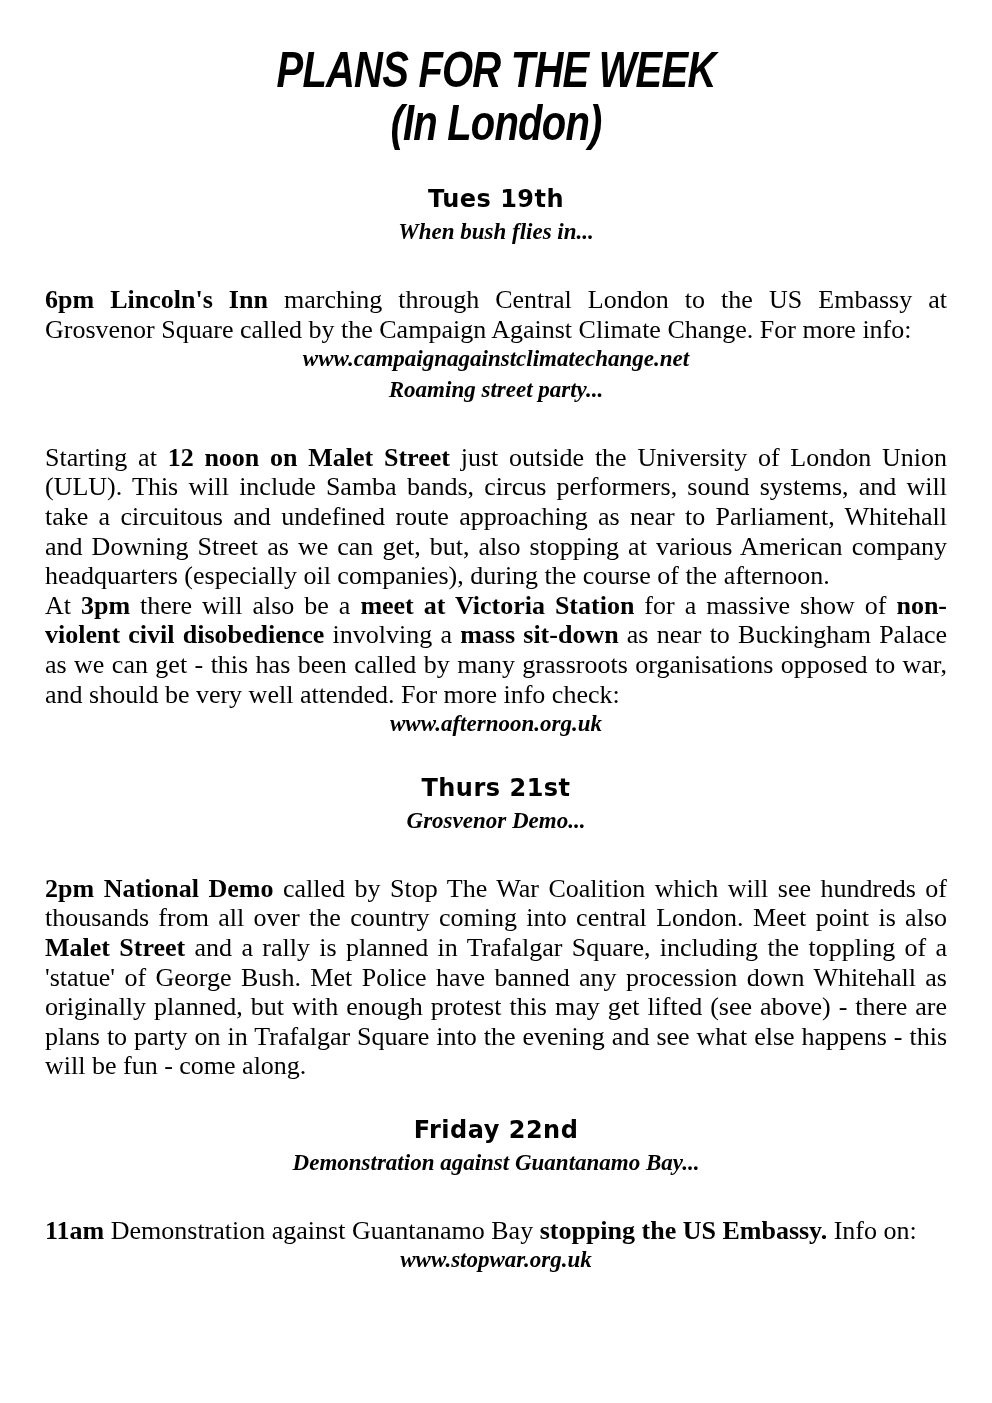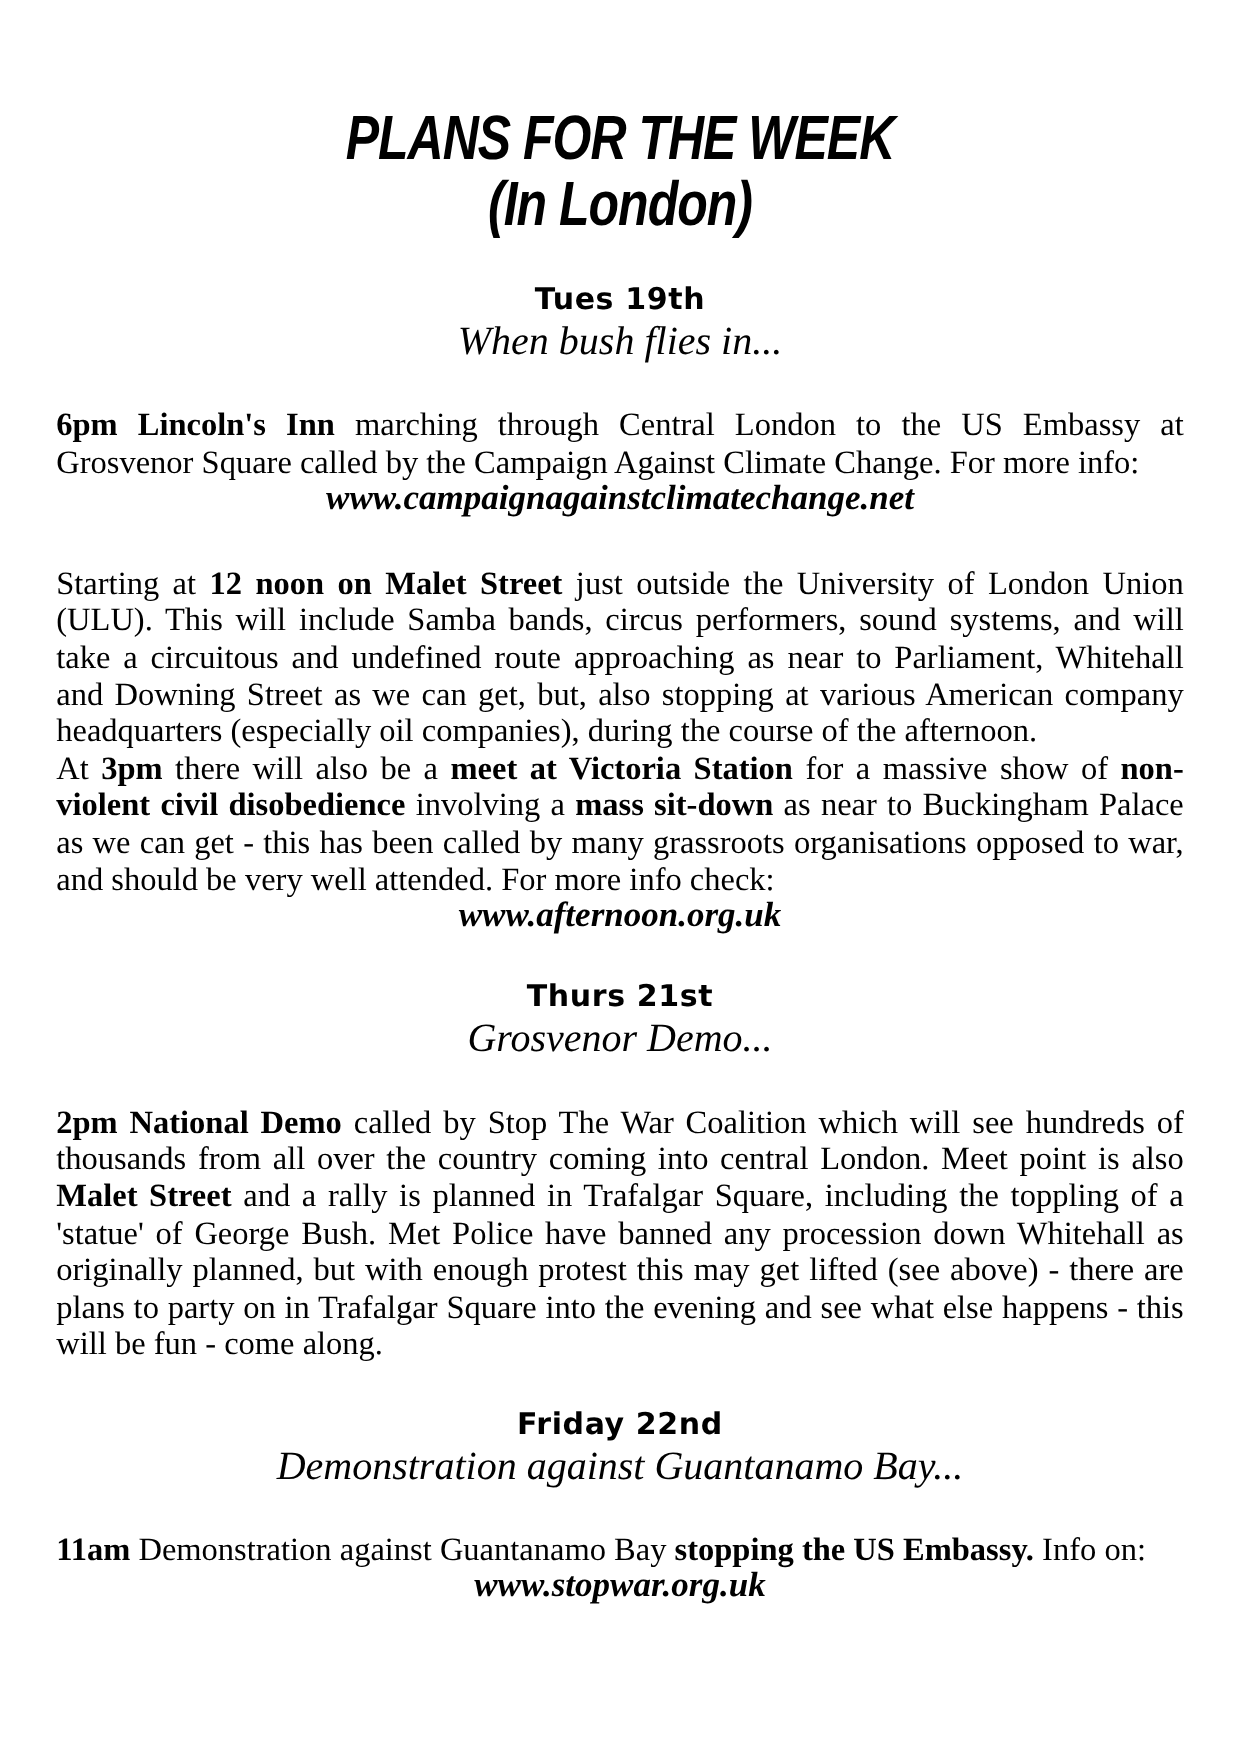--- a/index.html
+++ b/index.html
@@ -3,21 +3,21 @@
 <meta charset="utf-8">
 <style>
   * { box-sizing: border-box; }
   html, body { margin: 0; padding: 0; background: #ffffff; }
   body {
     width: 992px; height: 1403px;
     color: #000000;
     font-family: "Liberation Serif", serif;
     overflow: hidden;
   }
-  .page { padding: 44px 45px 0 45px; margin-top: 40px; }
+  .page { padding: 44px 45px 0 45px; }
 
   .title {
     margin: 0;
     text-align: center;
     font-family: "Liberation Sans", sans-serif;
     font-style: italic;
     font-weight: bold;
     font-size: 50px;
     line-height: 53px;
   }
@@ -28,38 +28,38 @@
     text-align: center;
     font-family: "DejaVu Sans", sans-serif;
     font-weight: bold;
     font-size: 24px;
     line-height: 34px;
     letter-spacing: 0.5px;
   }
   .sub {
     margin: 1px 0 0 0;
     text-align: center;
-    font-weight: normal;
+    font-weight: bold;
     font-style: italic;
-    font-size: 32px;
+    font-size: 23px;
     line-height: 30px;
   }
   .body-para {
     margin: 38px 0 0 0;
     text-align: justify;
     font-size: 26px;
     line-height: 29.6px;
   }
   .body-para.cont { margin: 0; }
   .url {
     margin: 0;
     text-align: center;
     font-weight: bold;
     font-style: italic;
-    font-size: 28px;
+    font-size: 23px;
     line-height: 29.6px;
   }
   .b { font-weight: bold; }
 </style>
 </head>
 <body>
 
 <div class="page">
 
   <h1 class="title">
@@ -68,20 +68,21 @@
     </h1>
 
   <section>
     <h2 class="day">Tues 19th</h2>
     <div class="sub">When bush flies in...</div>
     <p class="body-para"><span class="b">6pm Lincoln's Inn</span><span> marching through Central London to the US Embassy at Grosvenor Square called by the Campaign Against Climate Change. For more info:</span></p>
     <div class="url">www.campaignagainstclimatechange.net</div>
   </section>
 
   <section>
+    <div class="sub">Roaming street party...</div>
     <p class="body-para"><span>Starting at </span><span class="b">12 noon on Malet Street</span><span> just outside the University of London Union (ULU). This will include Samba bands, circus performers, sound systems, and will take a circuitous and undefined route approaching as near to Parliament, Whitehall and Downing Street as we can get, but, also stopping at various American company headquarters (especially oil companies), during the course of the afternoon.</span></p>
     <p class="body-para cont"><span>At </span><span class="b">3pm</span><span> there will also be a </span><span class="b">meet at Victoria Station</span><span> for a massive show of </span><span class="b">non-violent civil disobedience</span><span> involving a </span><span class="b">mass sit-down</span><span> as near to Buckingham Palace as we can get - this has been called by many grassroots organisations opposed to war, and should be very well attended. For more info check:</span></p>
     <div class="url">www.afternoon.org.uk</div>
   </section>
 
   <section>
     <h2 class="day">Thurs 21st</h2>
     <div class="sub">Grosvenor Demo...</div>
     <p class="body-para"><span class="b">2pm National Demo</span><span> called by Stop The War Coalition which will see hundreds of thousands from all over the country coming into central London. Meet point is also </span><span class="b">Malet Street</span><span> and a rally is planned in Trafalgar Square, including the toppling of a 'statue' of George Bush. Met Police have banned any procession down Whitehall as originally planned, but with enough protest this may get lifted (see above) - there are plans to party on in Trafalgar Square into the evening and see what else happens - this will be fun - come along.</span></p>
   </section>

